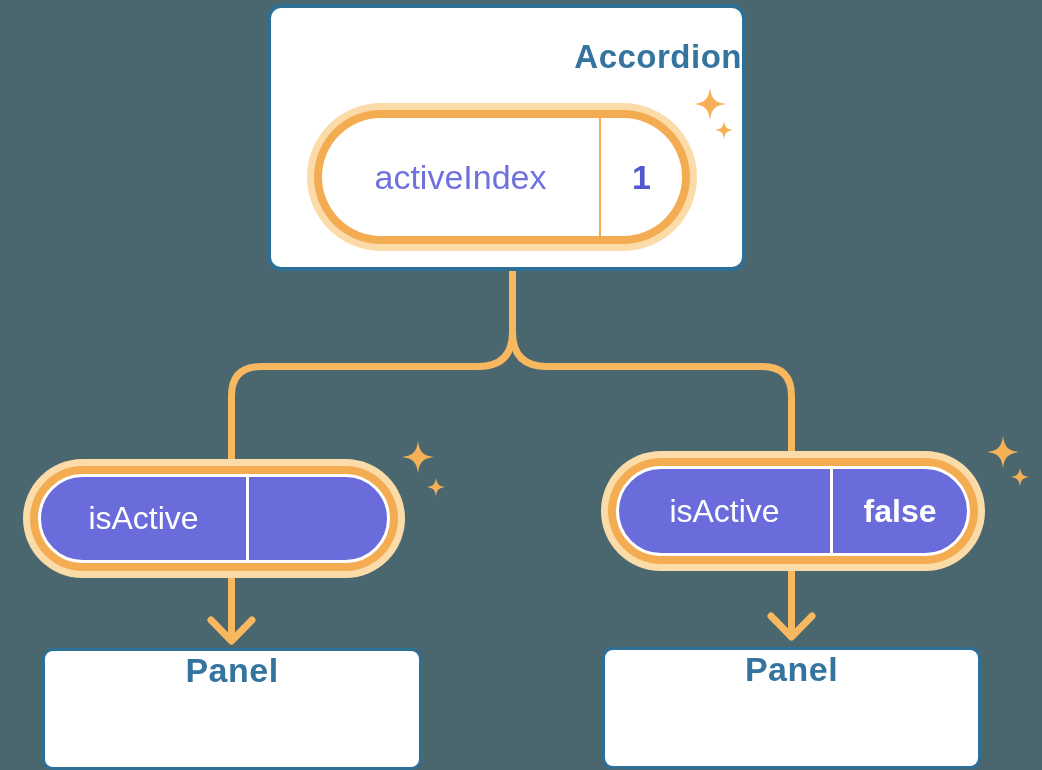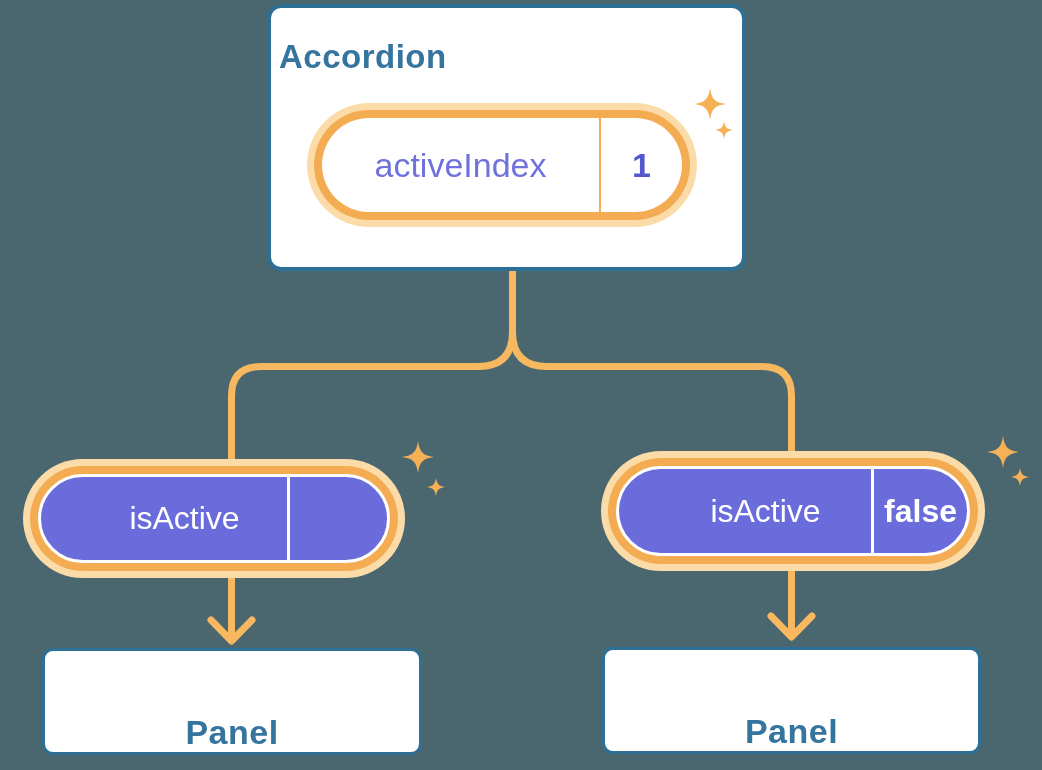--- a/index.html
+++ b/index.html
@@ -11,49 +11,49 @@
   html,body{width:1042px;height:770px;overflow:hidden;}
   body{font-family:"Liberation Sans", sans-serif;background:var(--bg);}
   #stage{position:relative;width:1042px;height:770px;background:var(--bg);}
 
   svg.connectors{position:absolute;left:0;top:0;width:1042px;height:770px;z-index:1;}
   .line{stroke:var(--line);stroke-width:7;fill:none;stroke-linecap:round;stroke-linejoin:round;}
 
   .card{position:absolute;background:var(--card-bg);border:4px solid var(--card-border);
         border-radius:14px;z-index:2;}
   .accordion-card{left:267px;top:4px;width:479px;height:267px;}
-  .card-title{position:absolute;left:8px;right:0;top:30px;text-align:left;
+  .card-title{position:absolute;left:8px;right:0;top:30px;text-align:right;
         font-size:33px;font-weight:600;color:var(--blue-text);letter-spacing:.5px;}
 
   .pill{position:absolute;background:var(--glow);border-radius:999px;padding:7px;z-index:3;}
   .pill-ring{width:100%;height:100%;background:var(--ring);border-radius:999px;padding:9px;}
   .pill-body{width:100%;height:100%;border-radius:999px;display:flex;align-items:stretch;overflow:hidden;}
   .pill-body.light{background:var(--card-bg);}
   .pill-body.dark{background:var(--indigo);border:3px solid var(--white);}
   .cell{display:flex;align-items:center;justify-content:center;}
   .cell.grow{flex:1;}
   .divider{width:2px;background:var(--ring);}
   .pill-body.dark .divider{width:3px;background:var(--white);}
 
-  .state-pill{left:36px;top:95px;width:390px;height:124px;}
+  .state-pill{left:36px;top:95px;width:390px;height:148px;}
   .state-pill .pill-ring{padding:8px;}
   .state-pill .cell.label{width:277px;font-size:34px;color:var(--indigo-text);}
   .state-pill .cell.value{font-size:34px;font-weight:700;color:var(--indigo-value);}
 
   .prop-pill-left{left:23px;top:459px;width:382px;height:119px;}
   .prop-pill-right{left:601px;top:451px;width:384px;height:120px;}
   .prop-pill-left .pill-ring,.prop-pill-right .pill-ring{padding:8px;}
   .prop-pill-left .cell.label{width:205px;}
   .prop-pill-right .cell.label{width:211px;}
-  .pill-body.dark .cell.label{font-size:32px;color:var(--white);margin-left:41px;}
+  .pill-body.dark .cell.label{font-size:32px;color:var(--white);}
   .pill-body.dark .cell.value{font-size:32px;font-weight:700;color:var(--white);}
 
-  .panel{position:absolute;width:380px;height:107px;background:var(--card-bg);
+  .panel{position:absolute;width:380px;height:122px;background:var(--card-bg);
         border:3px solid var(--card-border);border-radius:11px;display:flex;
-        align-items:flex-end;justify-content:center;z-index:2;}
+        align-items:flex-start;justify-content:center;z-index:2;}
   .panel-left{left:42px;top:648px;}
   .panel-right{left:602px;top:647px;width:379px;}
   .panel-label{font-size:34px;font-weight:600;color:var(--blue-text);letter-spacing:.5px;}
 
   svg.sparkle{position:absolute;z-index:4;overflow:visible;}
   .sparkle path{fill:var(--sparkle);}
   .sparkle-accordion{left:694px;top:88px;}
   .sparkle-left{left:402px;top:441px;}
   .sparkle-right{left:987px;top:436px;}
 </style>

